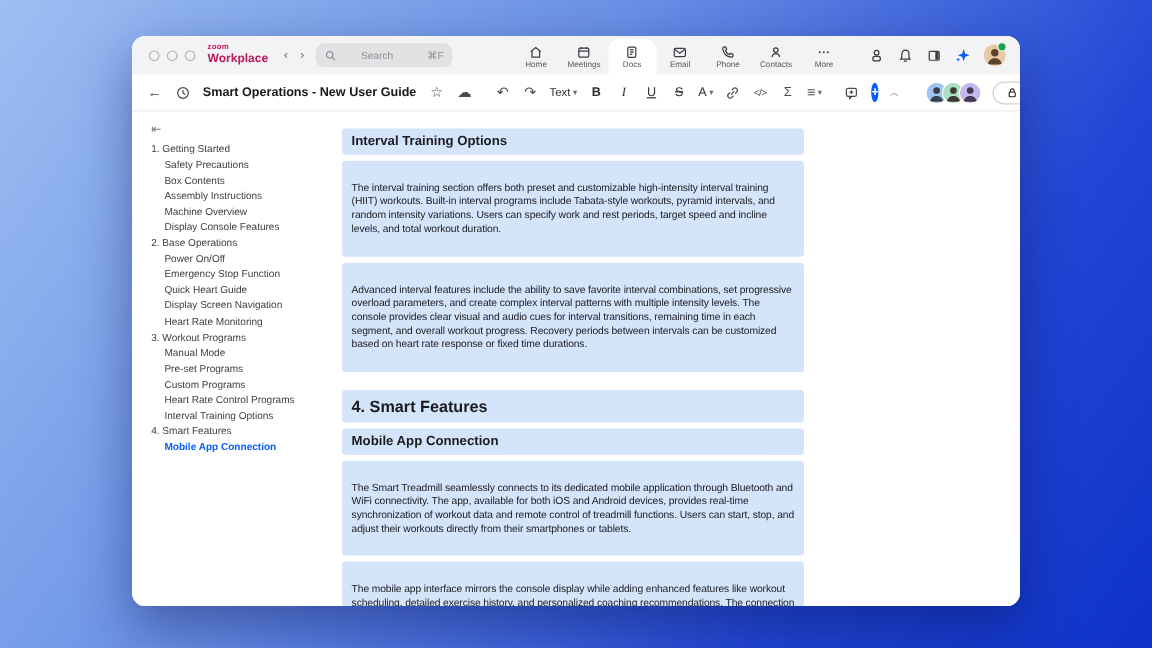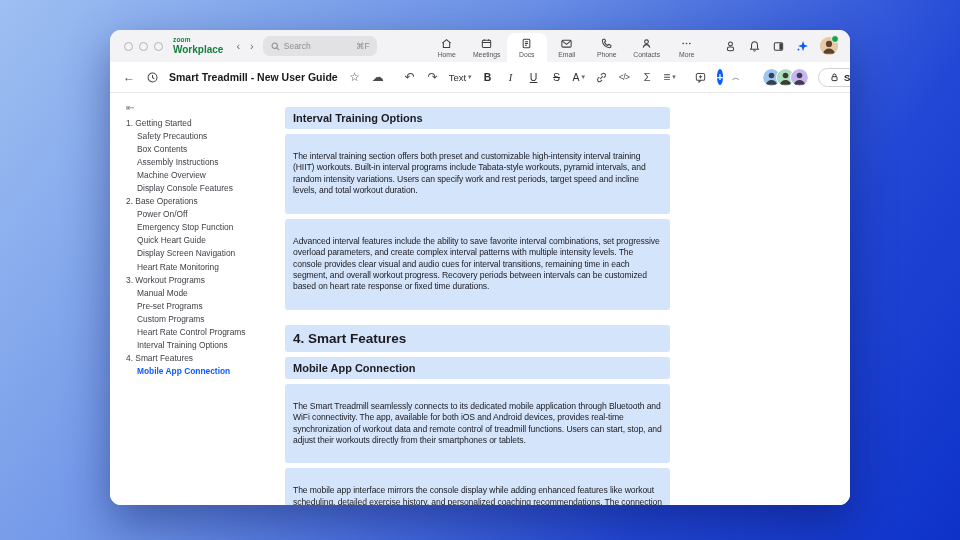--- a/index.html
+++ b/index.html
@@ -12,26 +12,26 @@
   .window{
     position:absolute;left:110px;top:30px;width:740px;height:475px;
     background:#fff;border-radius:11px;overflow:hidden;
     box-shadow:0 18px 45px rgba(8,20,90,.45);
   }
   
   .global-bar{height:32px;background:#f3f3f5;display:flex;align-items:stretch;padding:0 12px 0 14px;}
   .gb-left{display:flex;align-items:center;}
   .traffic{display:flex;gap:6px;margin-right:10px;}
   .dot{width:9px;height:9px;border-radius:50%;border:1px solid #b3b3b8;box-sizing:border-box;}
-  .logo{line-height:1;margin-right:8px;color:#15803d;}
+  .logo{line-height:1;margin-right:8px;color:#be185d;}
   .logo .z{display:block;font-size:6.5px;font-weight:bold;letter-spacing:.2px;}
   .logo .w{display:block;font-size:10px;font-weight:bold;margin-top:1px;}
   .chev{color:#6d6d72;font-size:11px;padding:0 5px;cursor:default;}
   .search-pill{background:#e2e2e5;border-radius:7px;height:20px;display:flex;align-items:center;
-    padding:0 7px;width:100px;color:#8d8d93;font-size:8.5px;gap:3px;margin-left:4px;}
+    padding:0 7px;width:100px;color:#8d8d93;font-size:8.5px;gap:20px;margin-left:4px;}
   .search-pill .sc{margin-left:auto;color:#8d8d93;}
   .nav-tabs{display:flex;margin-left:50px;align-items:flex-end;}
   .nav-tab{width:40px;height:29px;display:flex;flex-direction:column;align-items:center;justify-content:center;
     gap:1px;border-radius:8px 8px 0 0;color:#3d3d42;}
   .nav-tab.active{background:#fff;}
   .nav-tab .lbl{font-size:6.8px;color:#55555a;}
   .global-icons{margin-left:auto;display:flex;align-items:center;gap:11px;color:#3c3c41;}
   .avatar-me{width:18px;height:18px;border-radius:50%;background:#e7c9a6;position:relative;overflow:visible;}
   .avatar-me svg{width:18px;height:18px;border-radius:50%;}
   .presence{position:absolute;right:-1px;top:-2px;width:6px;height:6px;border-radius:50%;background:#18a34b;border:1px solid #f3f3f5;}
@@ -213,21 +213,21 @@
   </div>
 
   <div class="doc-toolbar">
     <span class="tb-btn glyph">←</span>
     <span class="tb-btn ic">
       <svg viewBox="0 0 14 14" fill="none" stroke="#4a4a50" stroke-width="1.1">
           <circle cx="7" cy="7" r="4.8"></circle>
           <path d="M7 4.4 V7 L9 8.4"></path>
         </svg>
     </span>
-    <span class="doc-title">Smart Treadmill - New User Guide</span>
+    <span class="doc-title">Smart Operations - New User Guide</span>
     <span class="tb-btn glyph">☆</span>
     <span class="tb-btn glyph">☁</span>
     <span style="width:26px"></span>
     <span class="tb-btn glyph">↶</span>
     <span class="tb-btn glyph">↷</span>
     <span class="dd">
       <span>Text</span>
         <span class="car">▾</span>
     </span>
     <span class="tb-btn fmt" style="font-weight:bold">B</span>

